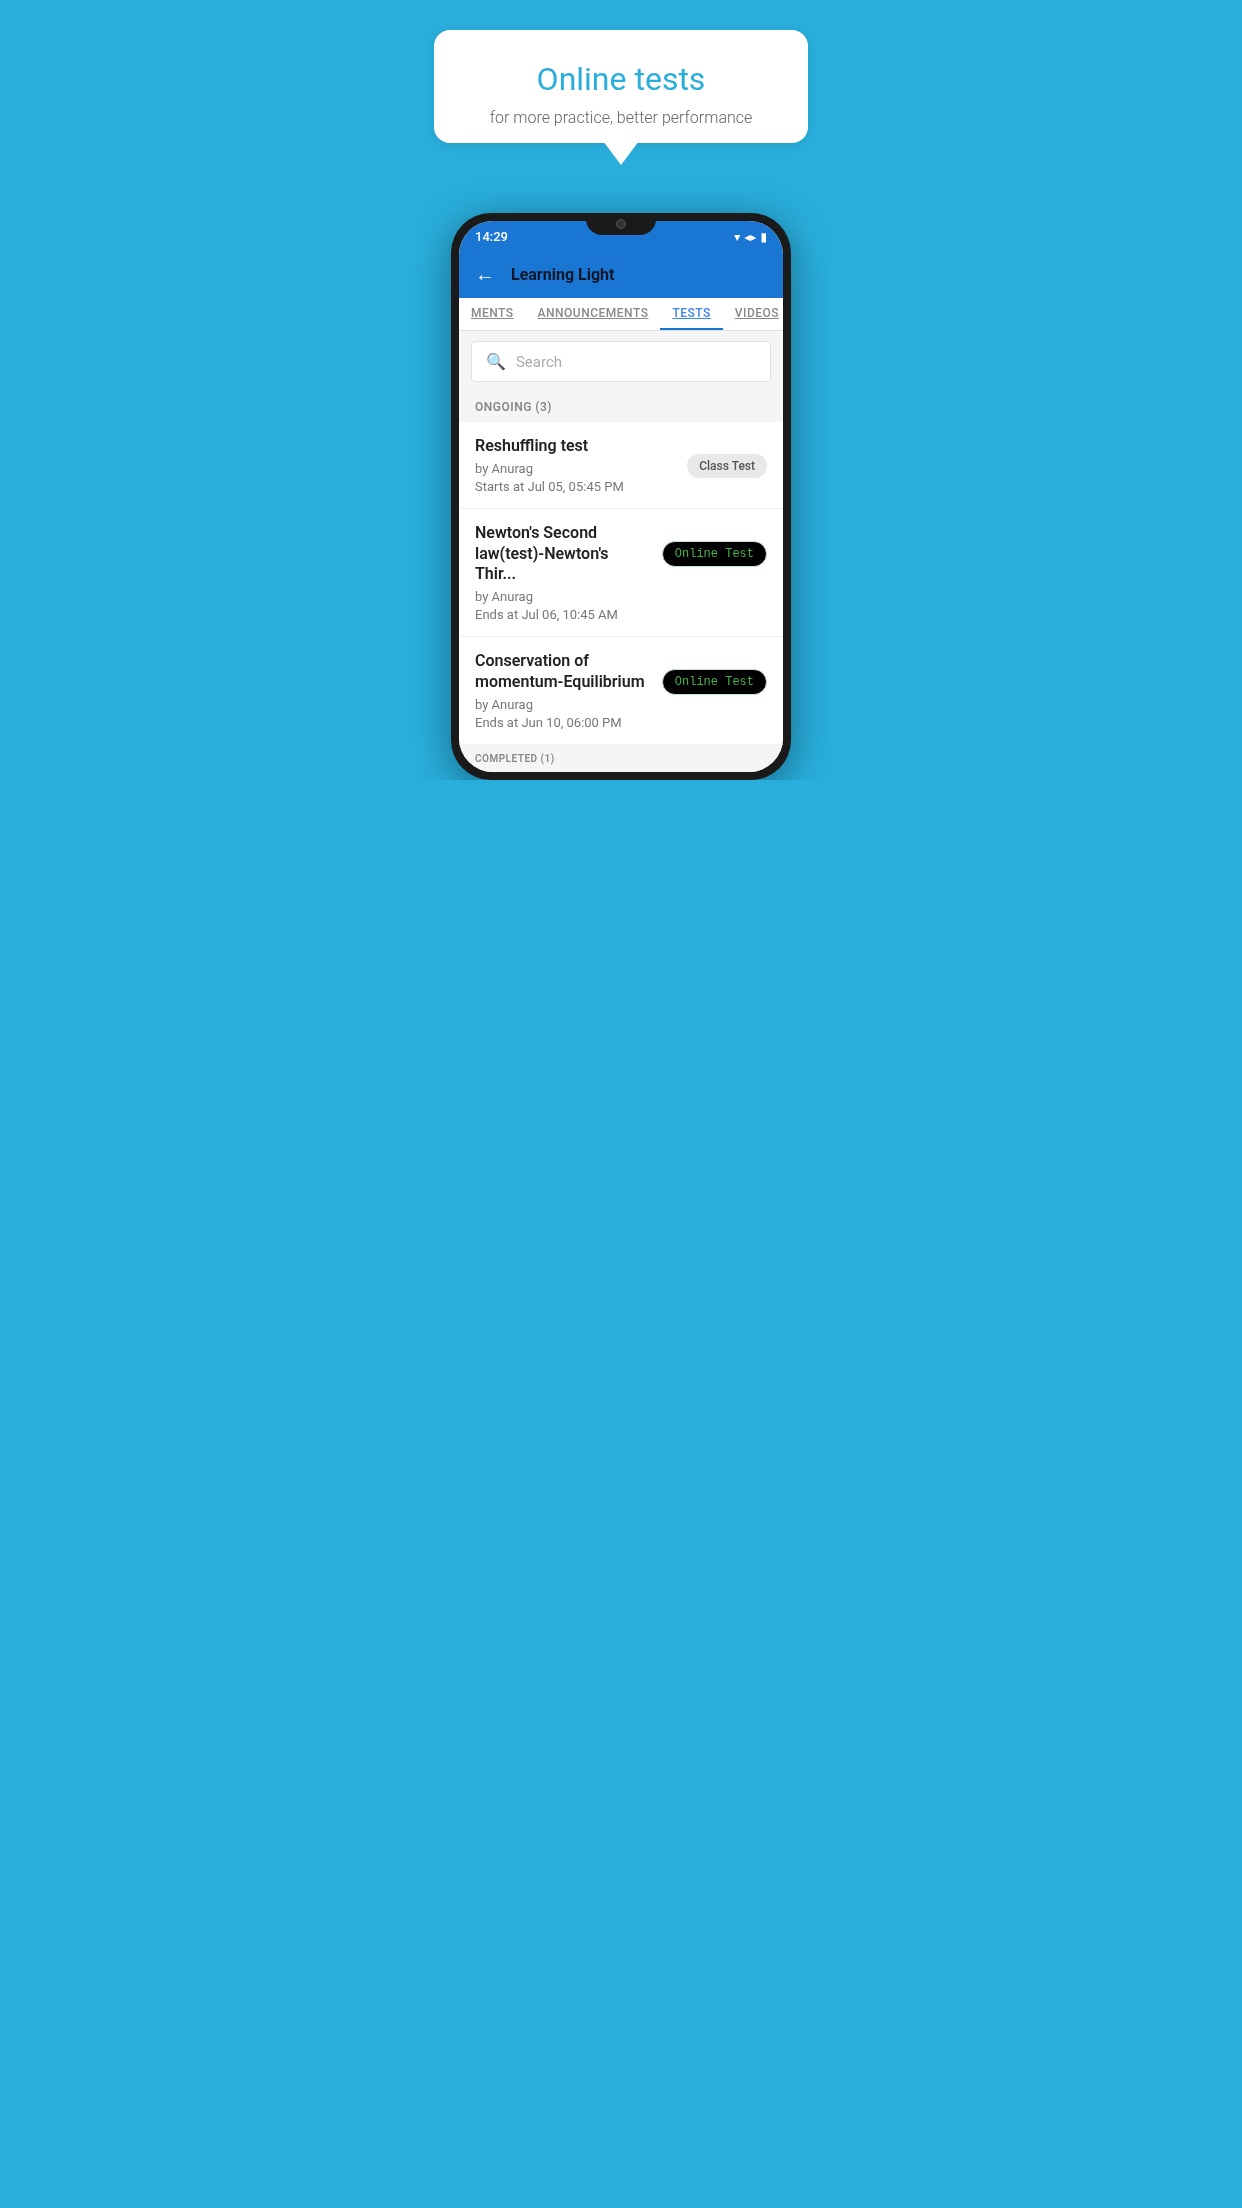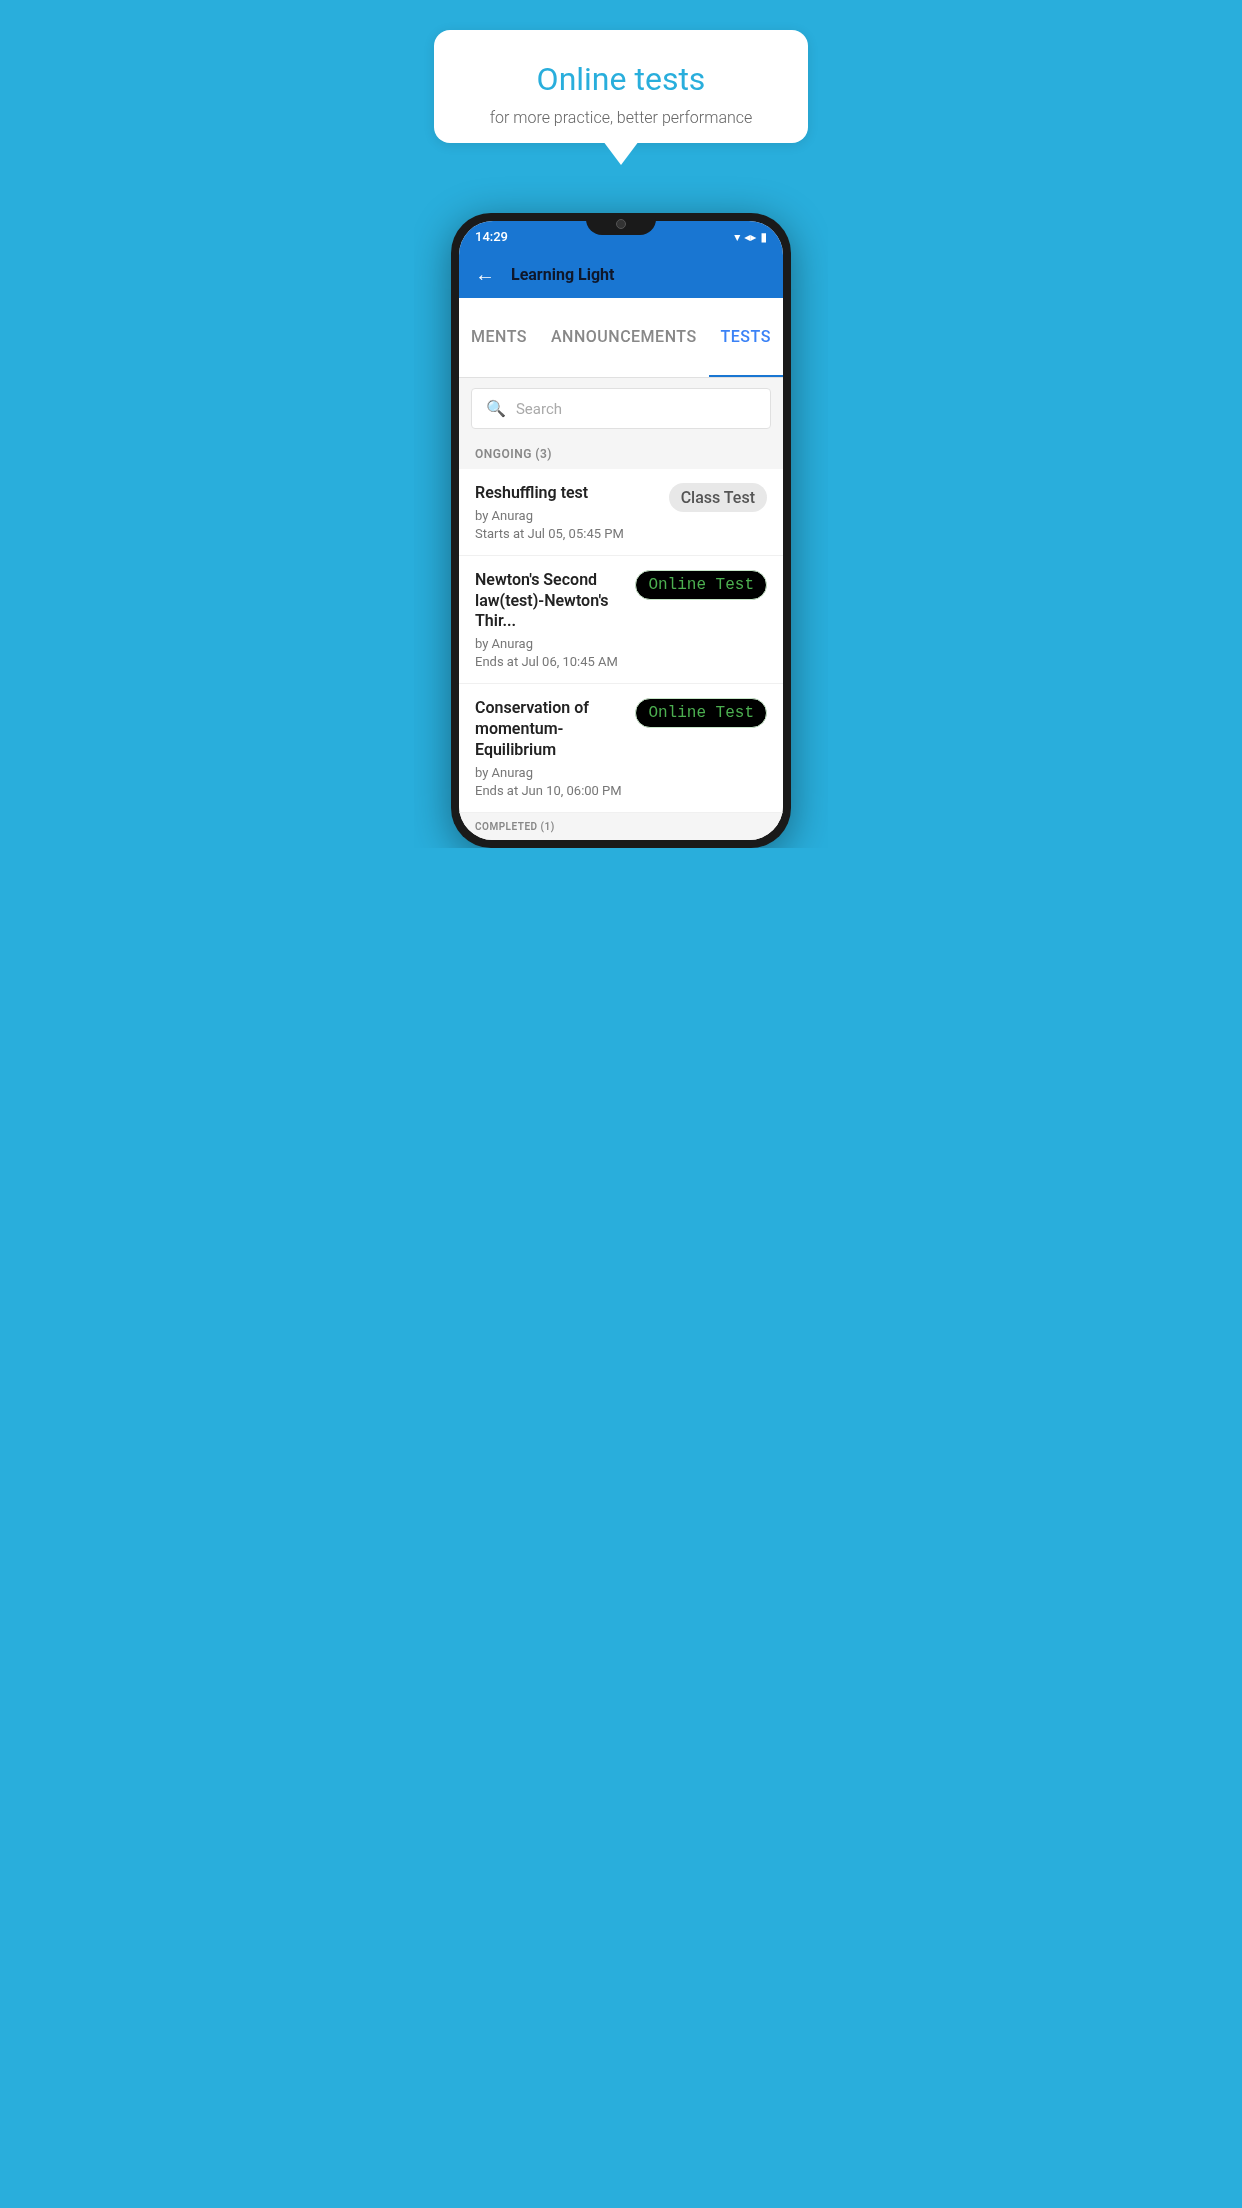--- a/index.html
+++ b/index.html
@@ -156,28 +156,29 @@
 
     
     .tabs-container {
       background: white;
       display: flex;
       border-bottom: 1px solid #e0e0e0;
       overflow-x: auto;
     }
 
     .tab {
-      padding: 29px 12px;
-      font-size: 16px;
+      padding: 8px 12px;
+      font-size: 12px;
       font-weight: 500;
       color: #888;
       letter-spacing: 0.5px;
       cursor: pointer;
       white-space: nowrap;
       border-bottom: 2px solid transparent;
+      text-decoration: underline;
     }
 
     .tab.active {
       color: #3b82f6;
       border-bottom: 2px solid #1976D2;
     }
 
     
     .search-container {
       background: #f5f5f5;
@@ -244,24 +245,24 @@
     }
 
     .test-date {
       font-size: 13px;
       color: #777;
     }
 
     .test-badge {
       padding: 5px 12px;
       border-radius: 20px;
-      font-size: 16px;
+      font-size: 12px;
       font-weight: 500;
       white-space: nowrap;
-      margin-top: 0;
+      margin-top: 18px;
     }
 
     .badge-class {
       background: #e8e8e8;
       color: #555;
     }
 
     .badge-online {
       background: #000000;
       color: #4CAF50;

